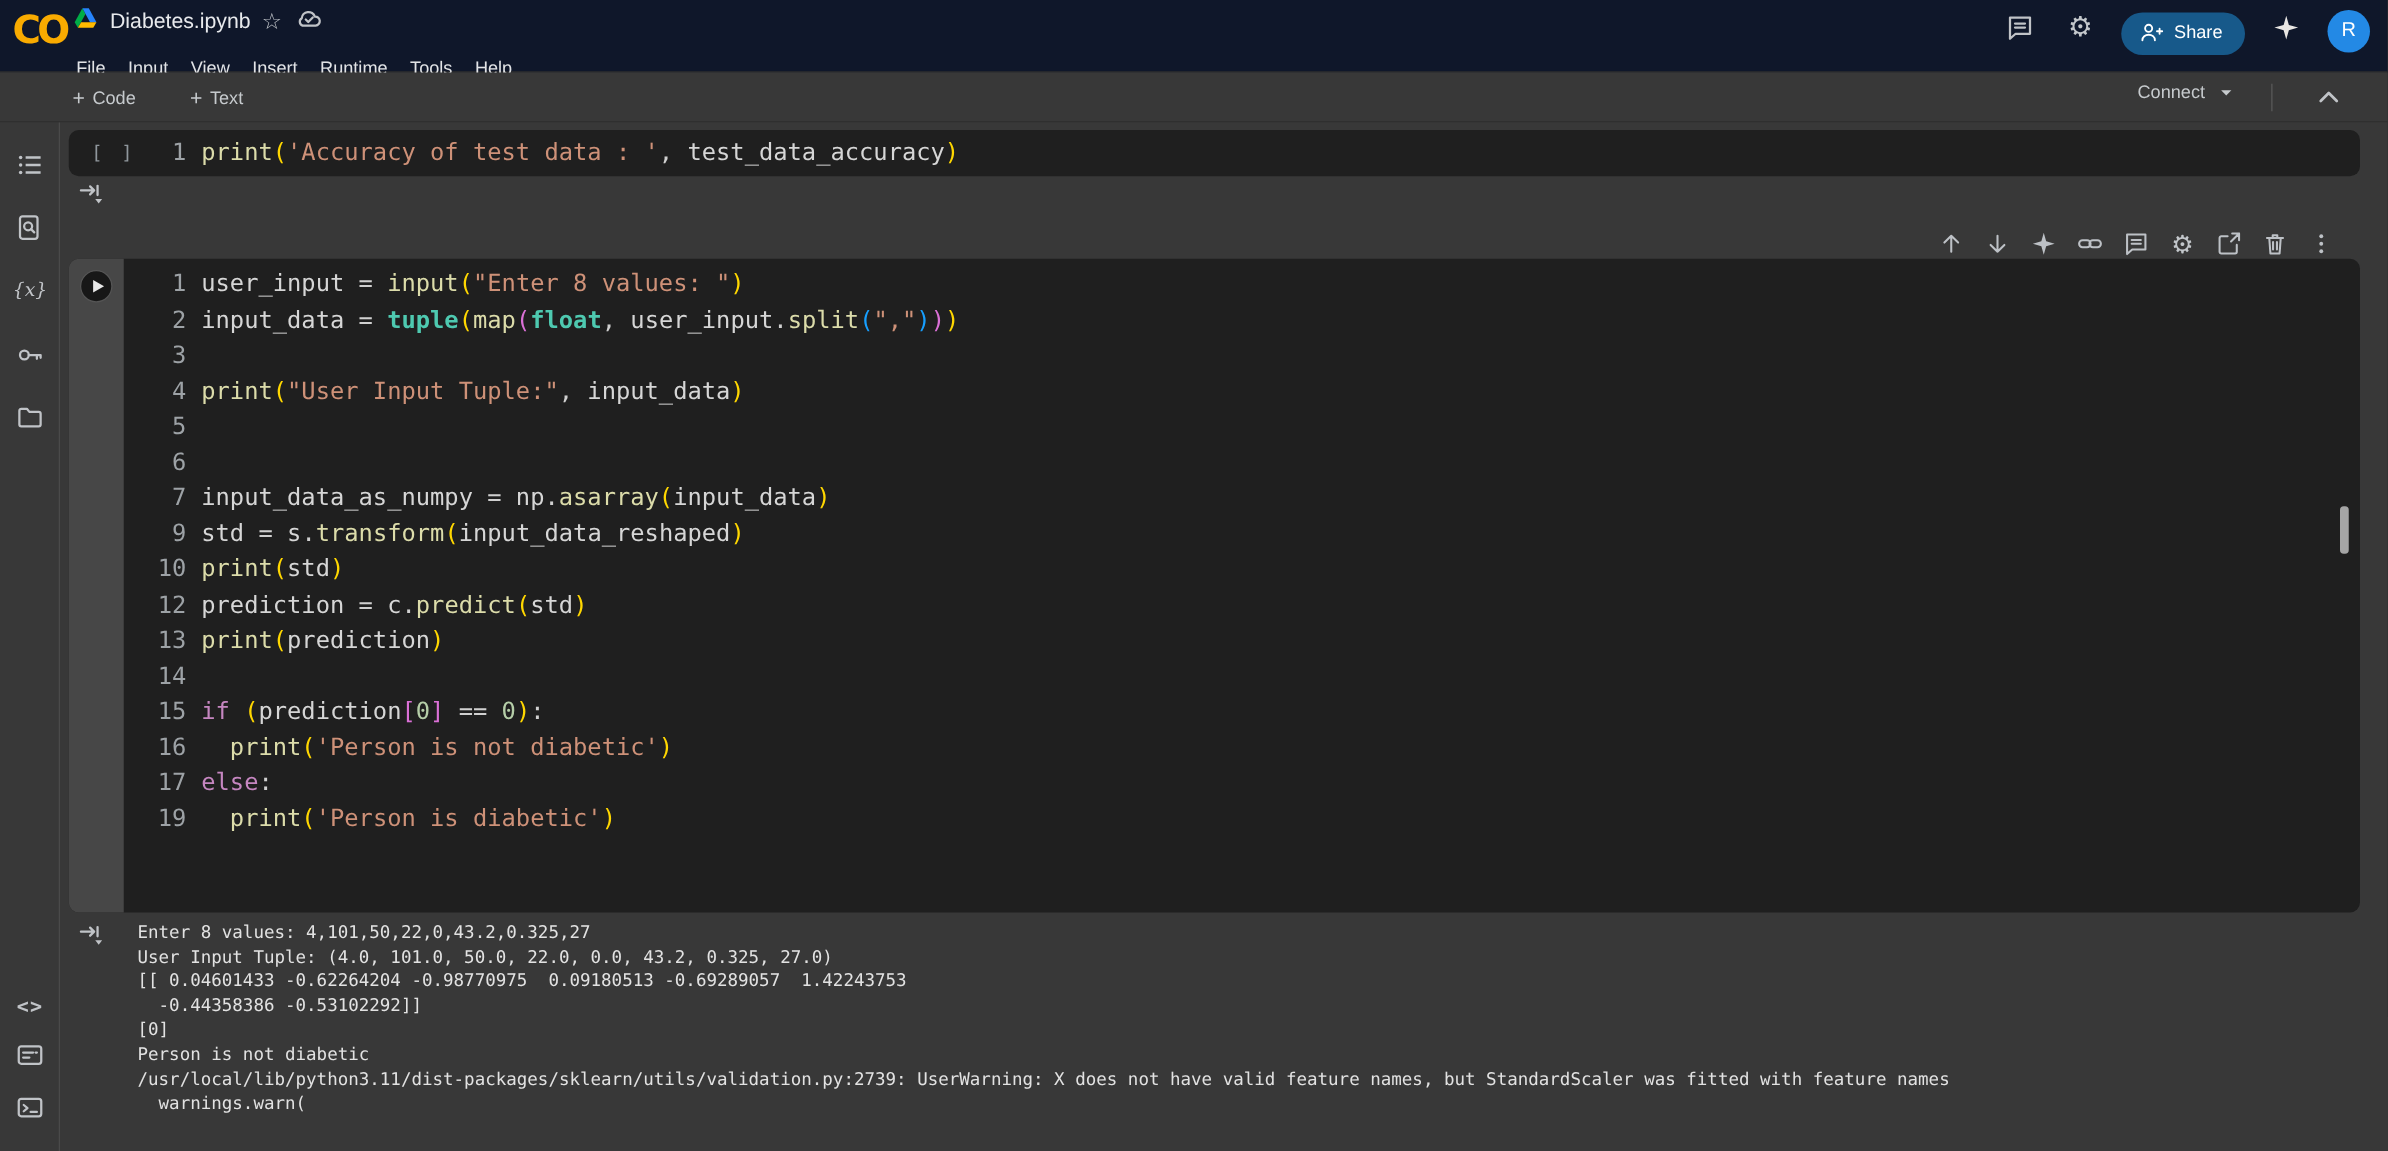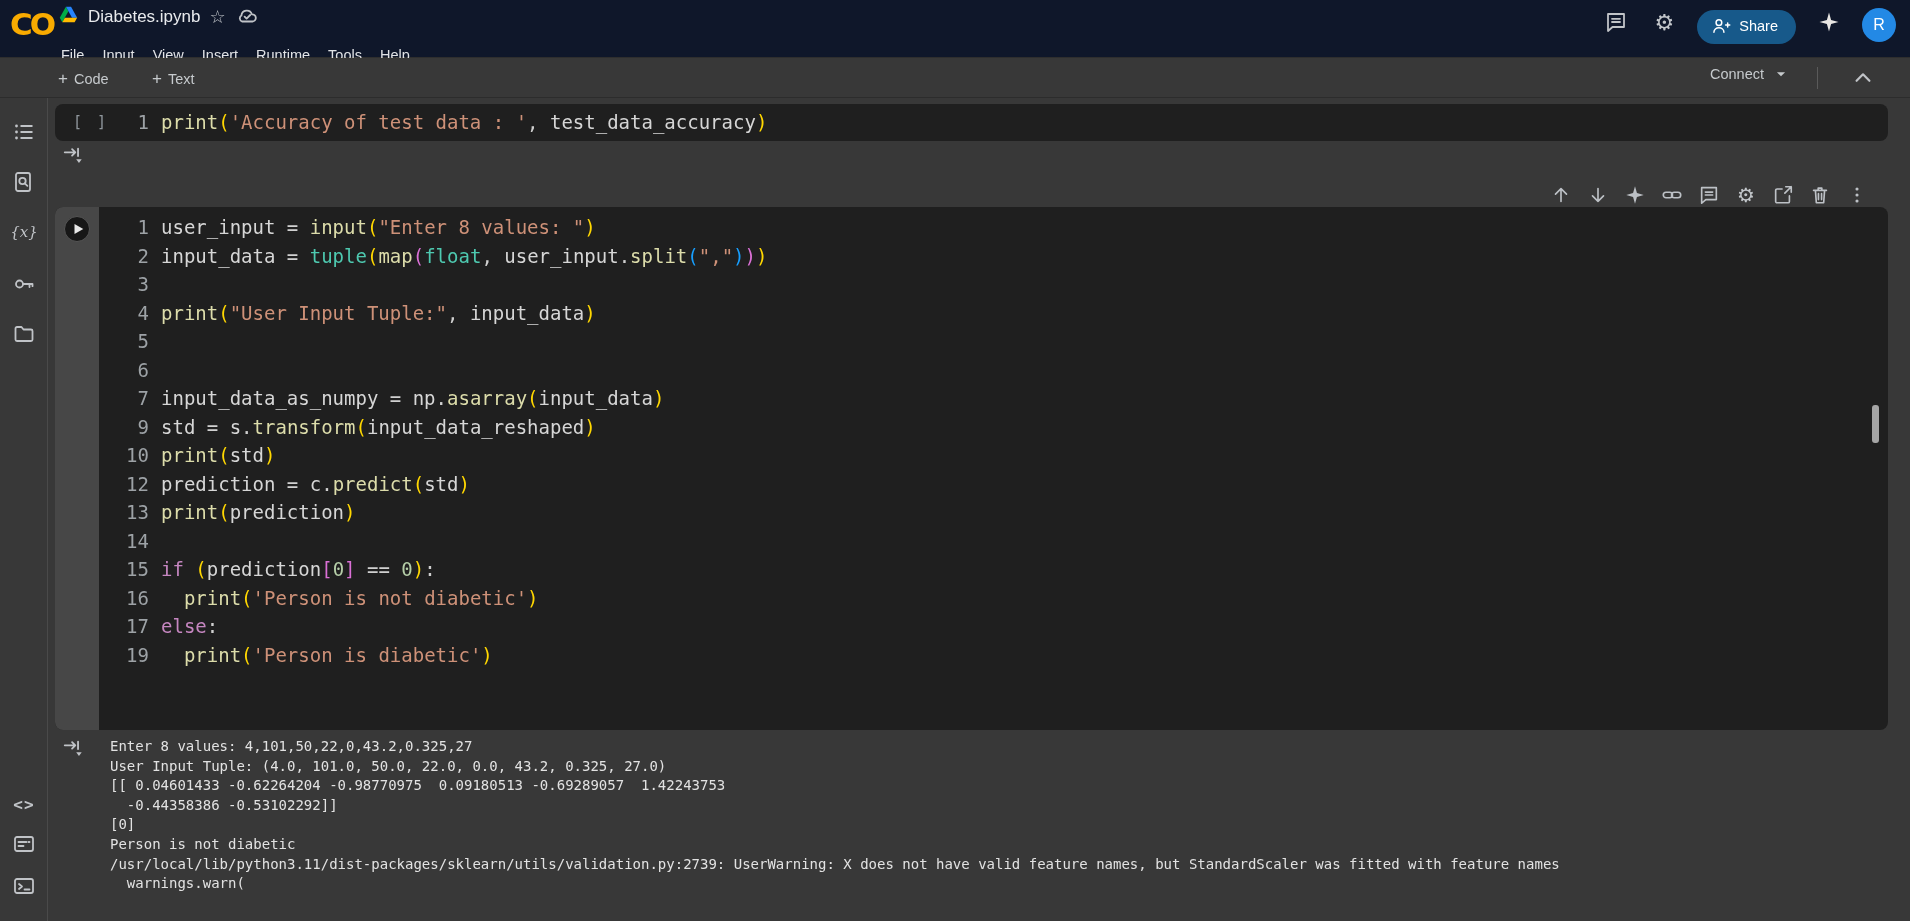--- a/index.html
+++ b/index.html
@@ -60,21 +60,21 @@
 
   .code-area { position:absolute; left:0; right:0; top:0; bottom:0; cursor:text; overflow:hidden; }
   .cell1-editor .code-area { padding-top:4px; }
   .cell2-editor .code-area { padding-top:6px; }
   .code-line { white-space:pre; font-family:"DejaVu Sans Mono","Liberation Mono",monospace;
     font-size:19px; line-height:28.5px; height:28.5px; padding-left:44px; color:#d4d4d4; }
   .cell1-editor .code-line { line-height:28px; height:28px; }
   .ln { display:inline-block; width:50px; margin-right:12px; text-align:right; color:#9da2a6; }
   .ln-active { color:#eceff1; }
   .tok-v { color:#d6d6d6; } .tok-o { color:#d0d0d0; }
-  .tok-f { color:#dcdcaa; } .tok-t { color:#4ec9b0; }
+  .tok-f { color:#dcdcaa; } .tok-t { color:#4ec9b0;font-weight:bold; }
   .tok-s { color:#ce9178; } .tok-k { color:#c586c0; }
   .tok-n { color:#b5cea8; }
   .tok-b1 { color:#ffd700; } .tok-b2 { color:#da70d6; } .tok-b3 { color:#179fff; }
   .tok-hb { color:#dbe4c9; border:1px solid #8e8e8e; border-radius:2px; background:#2e2e2e; }
 
   .output { position:absolute; left:7px; }
   .cell1-output { top:46px; } .cell2-output { top:639px; }
   .out-icon { position:absolute; left:7px; top:1px; }
   .out-lines { margin-left:55px; }
   .out-line { white-space:pre; font-family:"DejaVu Sans Mono","Liberation Mono",monospace;

